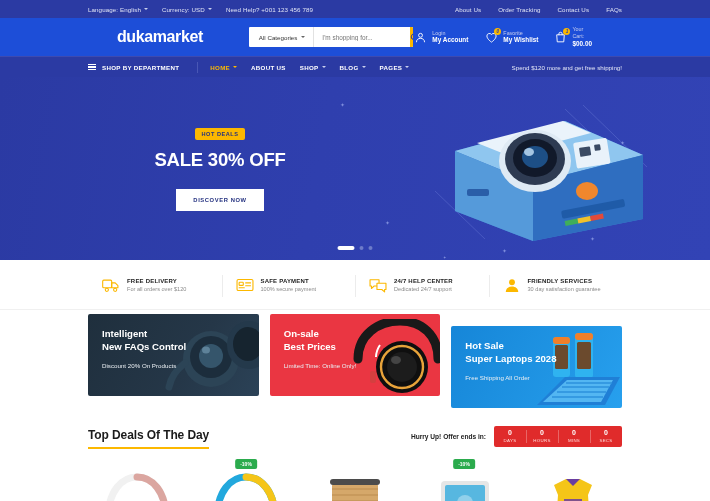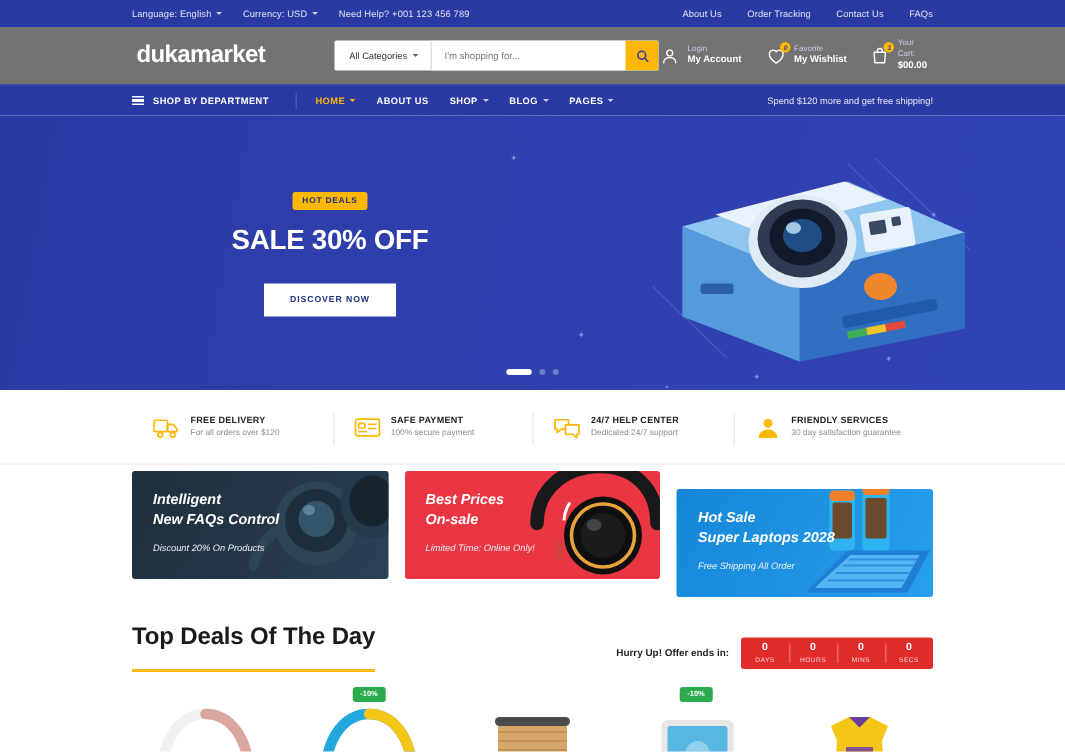--- a/index.html
+++ b/index.html
@@ -29,24 +29,24 @@
     width: 0; height: 0;
     border-left: 2.4px solid transparent;
     border-right: 2.4px solid transparent;
     border-top: 2.8px solid #c9cfee;
     display: inline-block;
   }
 
   
   .header {
     height: 38px;
-    background: #737373;
+    background: #1d4ed8;
     display: flex;
     align-items: center;
-    padding: 0 91px;
+    padding: 0 117px;
   }
   .logo {
     font-size: 16px;
     font-weight: 700;
     color: #fff;
     letter-spacing: -0.4px;
     white-space: nowrap;
   }
   .searchwrap {
     margin-left: 46px;
@@ -168,38 +168,37 @@
   }
   .feat { flex: 1; display: flex; align-items: center; gap: 7px; padding-left: 14px; position: relative; }
   .feat + .feat::before { content: ""; position: absolute; left: 0; top: -2px; height: 22px; width: 1px; background: #ececec; }
   .feat-txt1 { font-size: 6px; font-weight: 700; color: #222; letter-spacing: .2px; display: block; white-space: nowrap; }
   .feat-txt2 { font-size: 5.6px; color: #8b8b8b; display: block; margin-top: 2px; white-space: nowrap; }
 
   
   .promos { display: flex; gap: 11px; padding: 4px 88px 0; }
   .promo {
     flex: 1;
-    height: 72px;
+    height: 82px;
     border-radius: 2px;
     position: relative;
     overflow: hidden;
     padding: 14px 0 0 14px;
     cursor: pointer;
-    font-style: italic;
   }
   .promo.p1 { background: linear-gradient(120deg, #1f2f3d 0%, #253748 60%, #2b4257 100%); }
   .promo.p2 { background: #ea3642; }
   .promo.p3 { background: linear-gradient(120deg, #1686d8 0%, #2095e4 60%, #27a0ee 100%); margin-top: 12px; }
   .promo-h { font-size: 9.6px; color: #fff; font-weight: 600; line-height: 1.32; position: relative; z-index: 3; }
   .promo-sub { font-size: 6.2px; color: #e9eef2; margin-top: 9px; position: relative; z-index: 3; }
   .promo-art { position: absolute; right: 0; bottom: 0; z-index: 1; }
 
   
   .deals-head { display: flex; align-items: flex-end; padding: 18px 88px 0; }
-  .deals-title { font-size: 16px; font-weight: 700; color: #1b1b1b; padding-bottom: 12px; border-bottom: 2px solid #fcb800; letter-spacing: -0.1px; }
+  .deals-title { font-size: 12px; font-weight: 700; color: #1b1b1b; padding-bottom: 5px; border-bottom: 2px solid #fcb800; letter-spacing: -0.1px; }
   .countdown-wrap { display: flex; align-items: center; gap: 8px; margin-left: auto; padding-bottom: 2px; }
   .countdown-label { font-size: 6.6px; font-weight: 700; color: #222; white-space: nowrap; }
   .countdown { display: flex; background: #e02b2b; border-radius: 2px; overflow: hidden; }
   .cd-cell { width: 32px; padding: 3px 0 4px; text-align: center; position: relative; }
   .cd-cell + .cd-cell::before { content: ""; position: absolute; left: 0; top: 4px; bottom: 4px; width: 1px; background: rgba(255,255,255,.28); }
   .cd-num { font-size: 7px; font-weight: 700; color: #fff; display: block; line-height: 1; }
   .cd-unit { font-size: 4.4px; color: #ffd9d9; display: block; margin-top: 2px; letter-spacing: .3px; }
 
   
   .products { display: flex; gap: 11px; padding: 10px 88px 0; }
@@ -461,22 +460,22 @@
     <div class="promo p2">
       <svg class="promo-art" width="100" height="77" viewBox="0 0 100 77">
         <path d="M18 40C18 16 38 2 60 2s38 14 38 38" stroke="#191919" stroke-width="9" fill="none" stroke-linecap="round"></path>
         <ellipse cx="62" cy="48" rx="26" ry="26" fill="#0f0f0f"></ellipse>
         <ellipse cx="62" cy="48" rx="21" ry="21" fill="none" stroke="#e8a33a" stroke-width="2.4"></ellipse>
         <ellipse cx="62" cy="48" rx="15" ry="15" fill="#1c1c1c"></ellipse>
         <ellipse cx="56" cy="41" rx="5" ry="4" fill="#6b6b6b" opacity=".5"></ellipse>
         <path d="M40 26a22 22 0 00-4 12" stroke="#fff" stroke-width="2" fill="none"></path>
         <rect x="30" y="52" width="6" height="12" rx="2" fill="#d43f3f"></rect>
       </svg>
+      <div class="promo-h">On-sale</div>
       <div class="promo-h">Best Prices</div>
-      <div class="promo-h">On-sale</div>
       <div class="promo-sub">Limited Time: Online Only!</div>
     </div>
 
     <div class="promo p3">
       <svg class="promo-art" width="105" height="77" viewBox="0 0 105 77">
         <rect x="36" y="6" width="17" height="40" rx="3" fill="#2fb3f0"></rect>
         <rect x="38" y="14" width="13" height="24" rx="1.5" fill="#6b4a2d"></rect>
         <rect x="36" y="6" width="17" height="7" rx="3" fill="#f07f2a"></rect>
         <rect x="58" y="2" width="18" height="45" rx="3" fill="#2fb3f0"></rect>
         <rect x="60" y="11" width="14" height="27" rx="1.5" fill="#6b4a2d"></rect>

